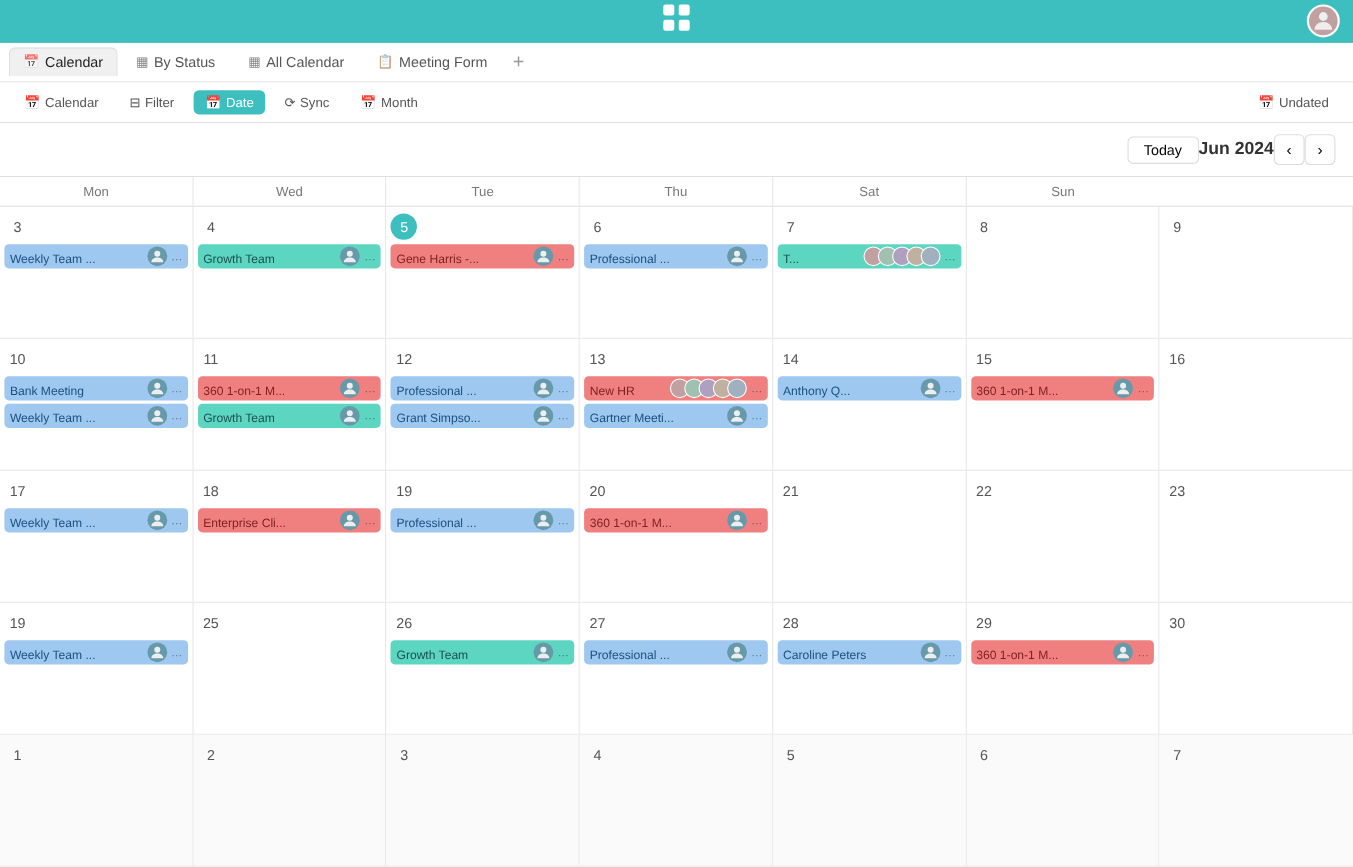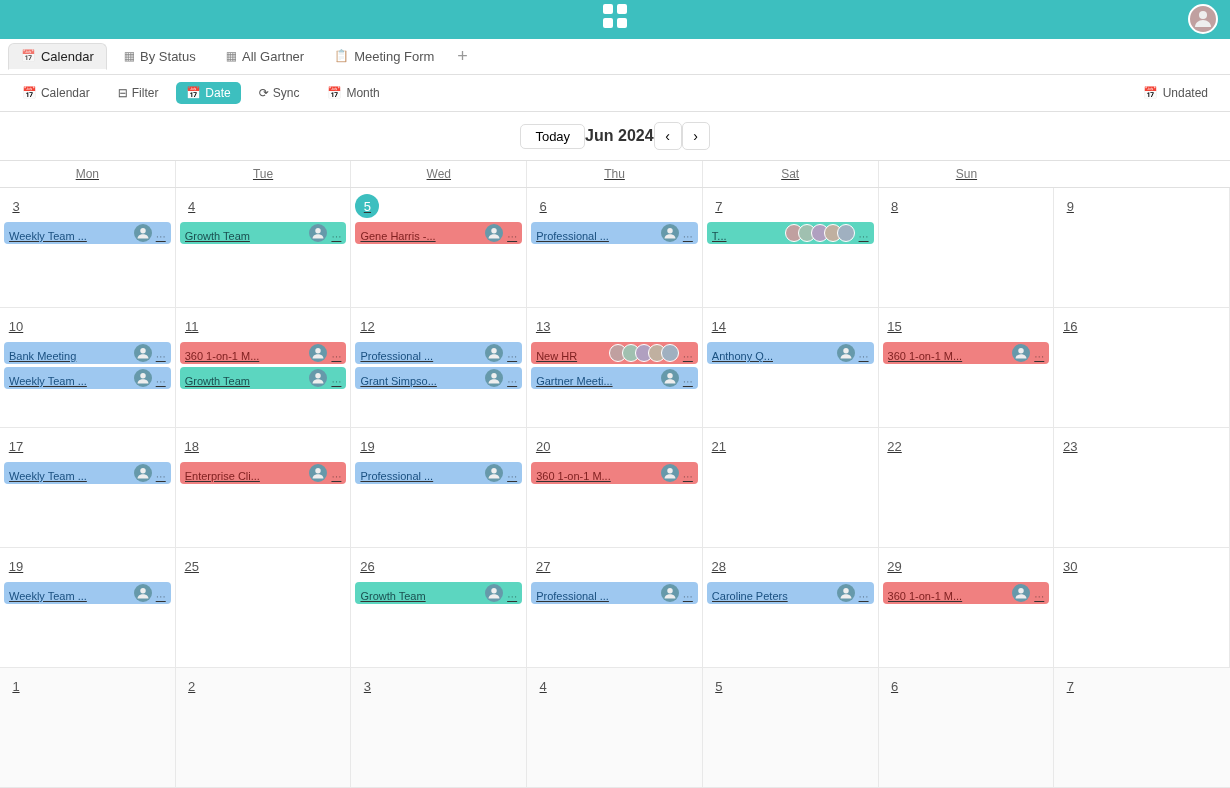--- a/index.html
+++ b/index.html
@@ -95,21 +95,21 @@
       color: white;
     }
     .toolbar-right { margin-left: auto; }
 
     
     .cal-header {
       background: white;
       padding: 10px 16px;
       display: flex;
       align-items: center;
-      justify-content: center;
+      justify-content: flex-end;
       border-bottom: 1px solid #e0e0e0;
     }
     .today-btn {
       border: 1px solid #ddd;
       padding: 4px 14px;
       border-radius: 5px;
       cursor: pointer;
       background: white;
       font-size: 13px;
     }
@@ -130,21 +130,20 @@
       justify-content: center;
       font-size: 14px;
     }
 
     
     .calendar {
       display: flex;
       flex-direction: column;
       flex: 1;
       background: white;
-      text-decoration: underline;
     }
     .day-headers {
       display: grid;
       grid-template-columns: repeat(7, 1fr);
       border-bottom: 1px solid #e0e0e0;
     }
     .day-header {
       text-align: center;
       padding: 6px;
       font-size: 12px;
@@ -276,21 +275,21 @@
     <div class="tab active">
       <span class="tab-icon">📅</span>
       <span>Calendar</span>
     </div>
     <div class="tab">
       <span class="tab-icon">▦</span>
       <span>By Status</span>
     </div>
     <div class="tab">
       <span class="tab-icon">▦</span>
-      <span>All Gartner</span>
+      <span>All Calendar</span>
     </div>
     <div class="tab">
       <span class="tab-icon">📋</span>
       <span>Meeting Form</span>
     </div>
     <div class="tab-add">+</div>
   </div>
 
   <div class="toolbar">
     <button class="toolbar-btn">
@@ -324,22 +323,22 @@
     <div class="month-nav">
       <span class="month-title">Jun 2024</span>
       <button class="nav-arrow">‹</button>
       <button class="nav-arrow">›</button>
     </div>
   </div>
 
   <div class="calendar">
     <div class="day-headers">
       <div class="day-header">Mon</div>
+      <div class="day-header">Wed</div>
       <div class="day-header">Tue</div>
-      <div class="day-header">Wed</div>
       <div class="day-header">Thu</div>
       <div class="day-header">Sat</div>
       <div class="day-header">Sun</div>
     </div>
     <div class="cal-grid" id="cal-grid">
     <div class="cal-cell">
           <div class="cell-header">
             <div class="cell-date">3</div>
             <div class="cell-add">+</div>
           </div>

